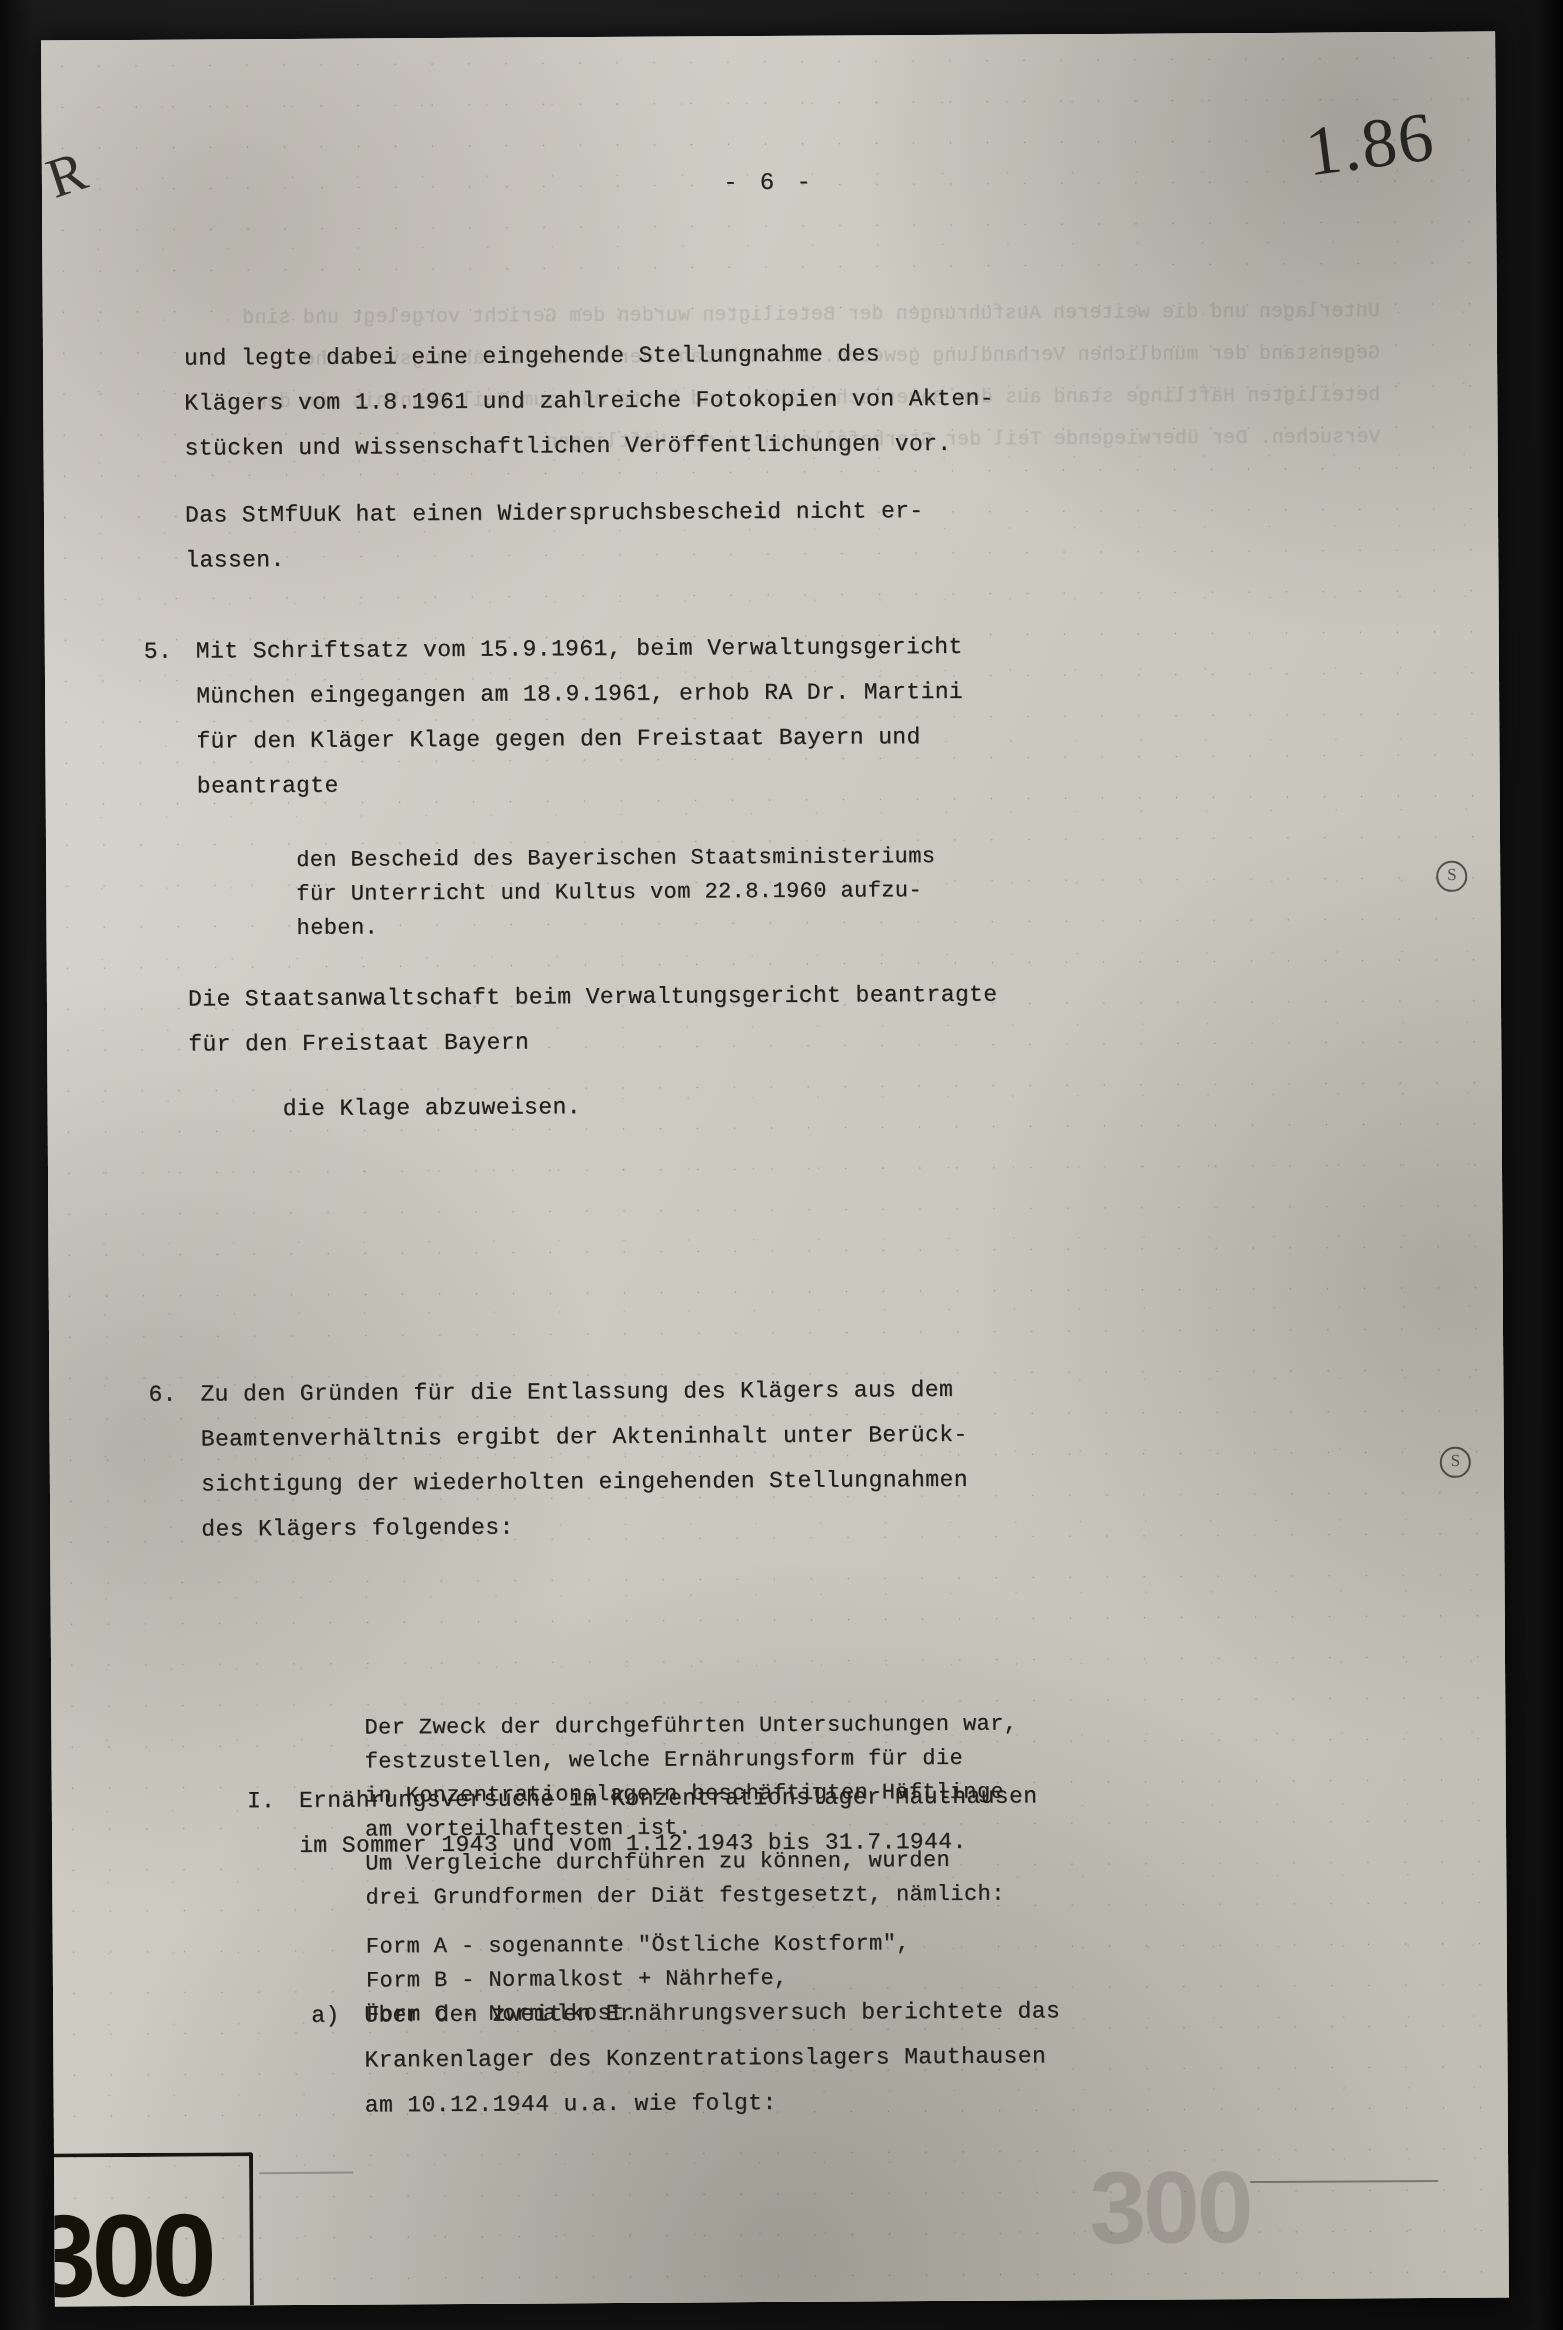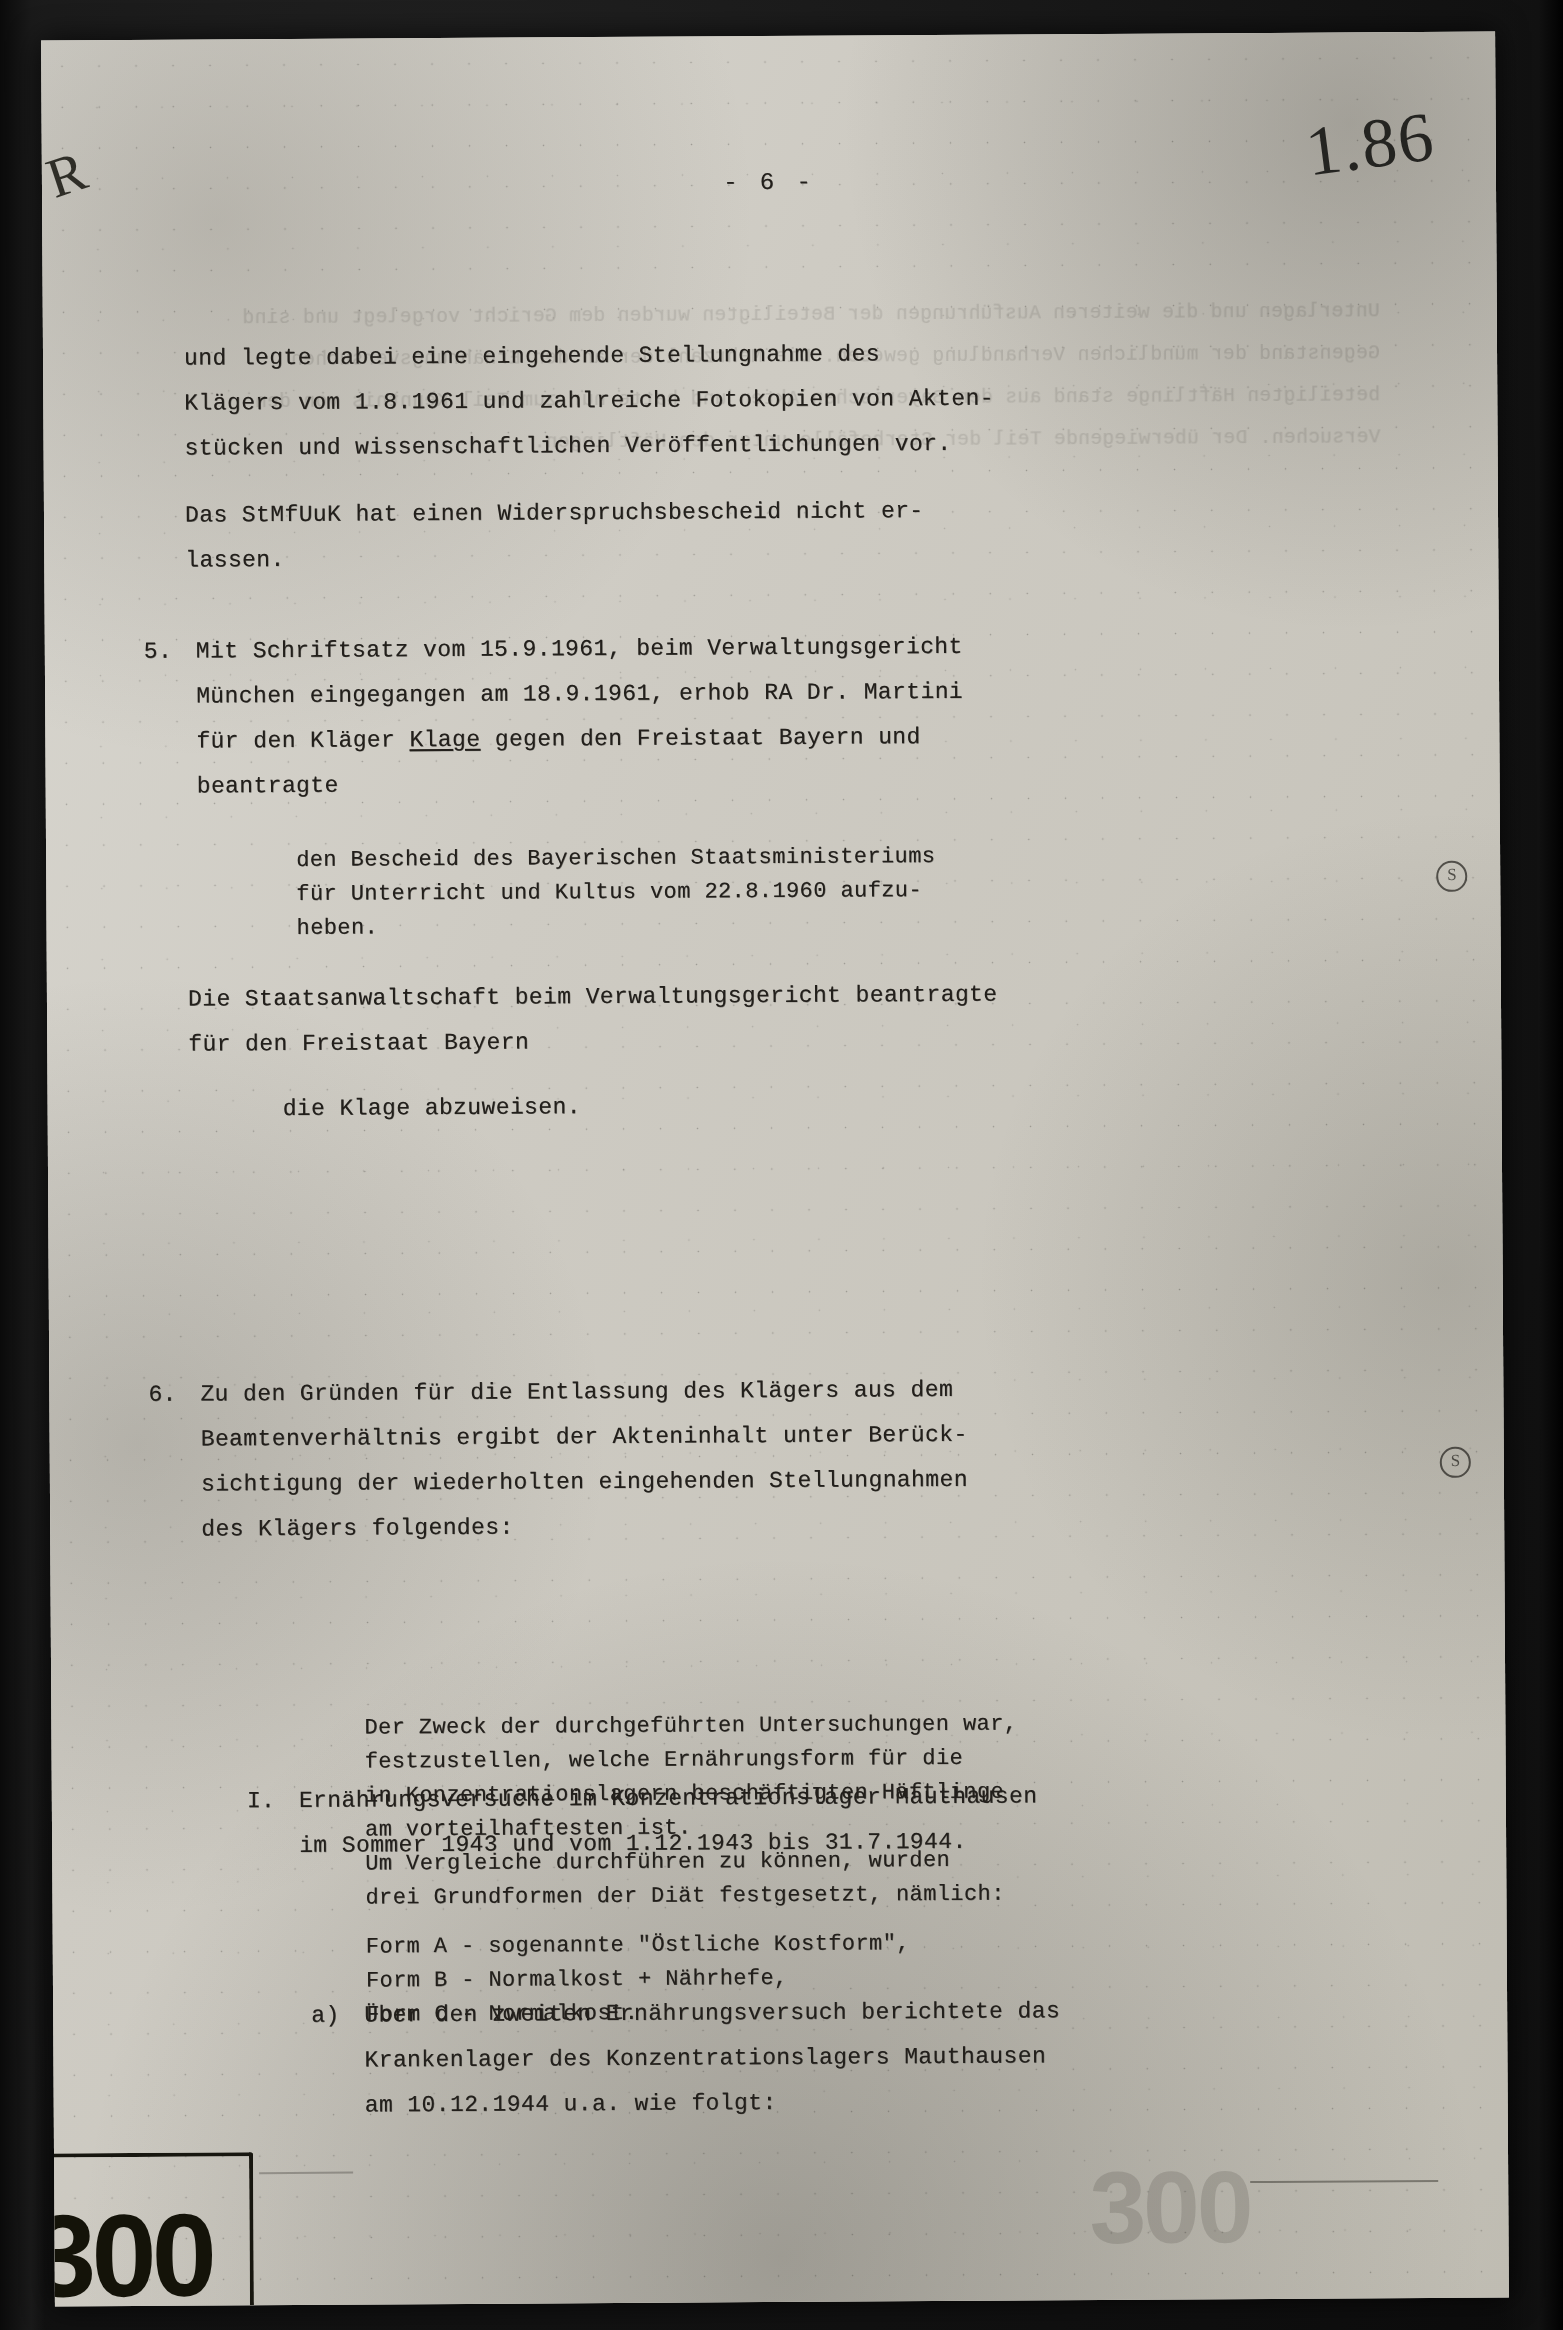--- a/index.html
+++ b/index.html
@@ -174,21 +174,21 @@
   }
   .lettered .ltr {
     position: absolute;
     left: 0;
     top: 0;
     font-size: 23px;
     line-height: 45px;
   }
 
   
-  .u { text-decoration: underline; text-underline-offset: 3.1px; }
+  .u { text-underline-offset: 3.1px; }
 
   
   .margin-stamp {
     position: absolute;
     width: 26.6px;
     height: 26.6px;
     border: 2.3px solid #2b2924;
     border-radius: 50%;
     color: #2b2924;
     font-family: "Liberation Serif", serif;

